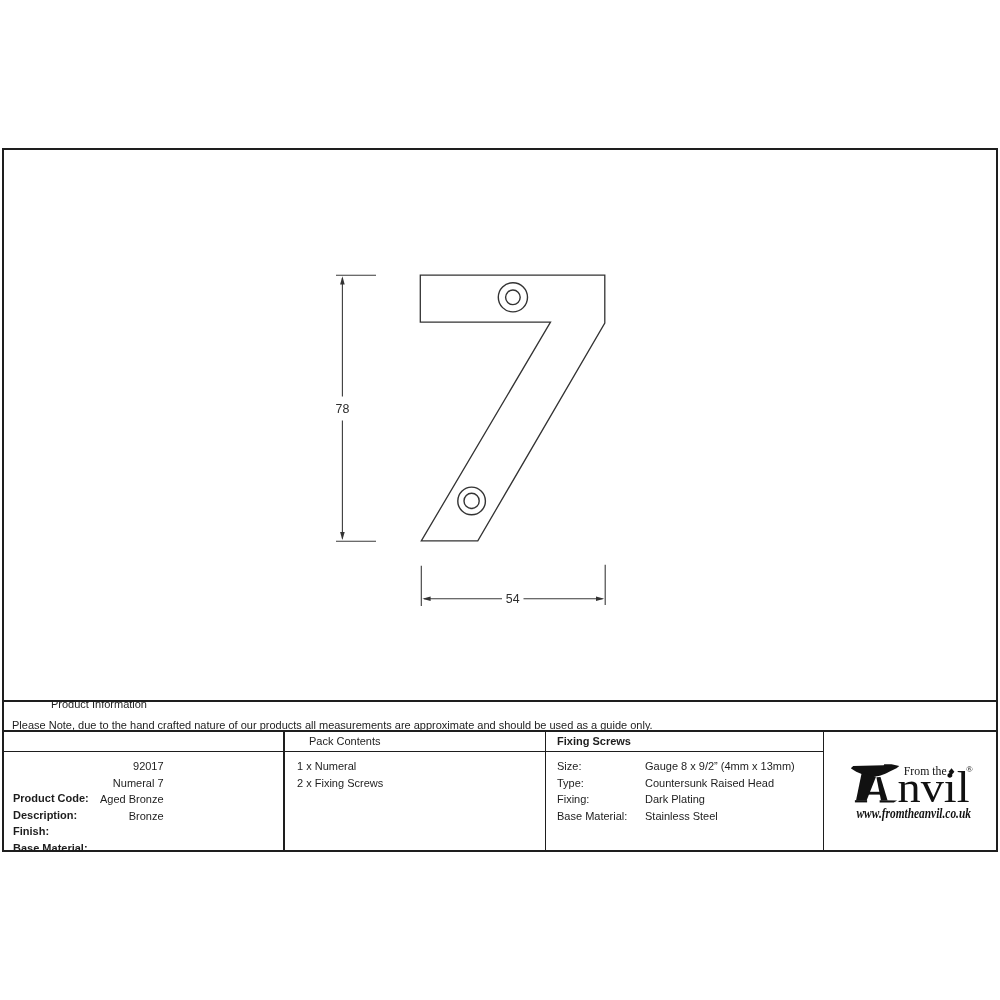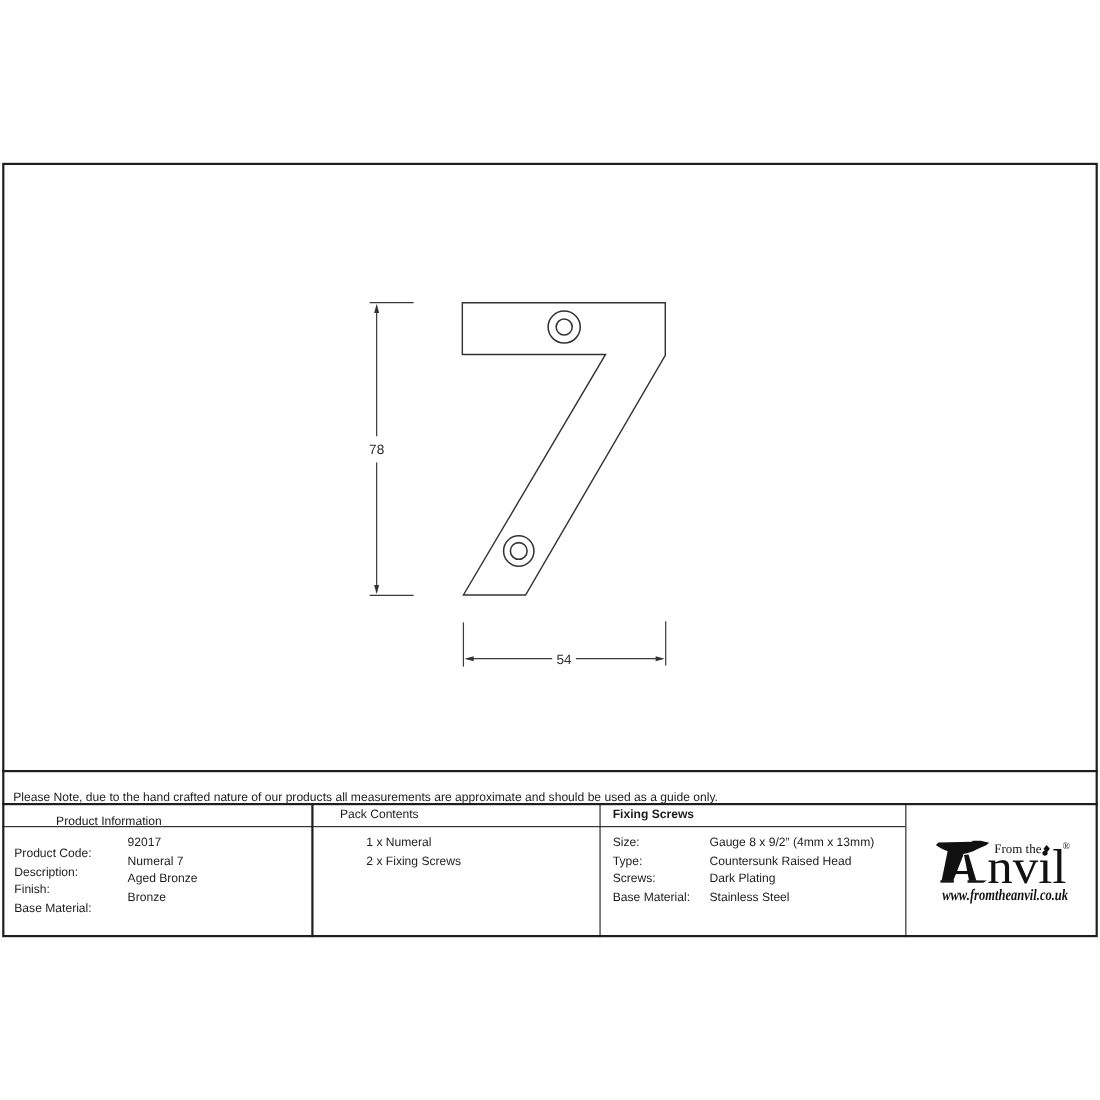--- a/index.html
+++ b/index.html
@@ -51,42 +51,42 @@
 <div class="abs" style="left:2px;top:730.4px;width:996px;height:1.8px;background:#1e1e1e;"></div>
 
 <div class="abs" style="left:2px;top:750.6px;width:821px;height:1.5px;background:#1e1e1e;"></div>
 
 <div class="abs" style="left:283.4px;top:730.4px;width:1.5px;height:121.6px;background:#1e1e1e;"></div>
 
 <div class="abs" style="left:544.6px;top:730.4px;width:1.5px;height:121.6px;background:#1e1e1e;"></div>
 
 <div class="abs" style="left:822.6px;top:730.4px;width:1.5px;height:121.6px;background:#1e1e1e;"></div>
 
-<div class="t" style="left:13px;top:741px;padding-left:38px;">Product Information</div>
+<div class="t" style="left:13px;top:698px;padding-left:38px;">Product Information</div>
 
 <div class="t" style="left:297px;top:734.9px;padding-left:12px;">Pack Contents</div>
 
 <div class="t" style="left:557px;top:734.9px;font-weight:bold;">Fixing Screws</div>
 
-<div class="col" style="left:13px;top:768px;">Product Code:
+<div class="col" style="left:13px;top:790px;font-weight:bold;">Product Code:
 Description:
 Finish:
 Base Material:</div>
 
-<div class="col" style="left:116px;top:758px;">92017
+<div class="col" style="left:100px;top:758px;text-align:right;">92017
 Numeral 7
 Aged Bronze
 Bronze</div>
 
-<div class="col" style="left:297px;top:758px;margin-left:36px;">1 x Numeral
+<div class="col" style="left:297px;top:758px;">1 x Numeral
 2 x Fixing Screws</div>
 
 <div class="col" style="left:557px;top:758px;">Size:
 Type:
-Screws:
+Fixing:
 Base Material:</div>
 
 <div class="col" style="left:645px;top:758px;">Gauge 8 x 9/2” (4mm x 13mm)
 Countersunk Raised Head
 Dark Plating
 Stainless Steel</div>
 
 <svg class="abs" style="left:0;top:0;" width="1000" height="1000" viewBox="0 0 1000 1000">
 
   <g fill="#111">

